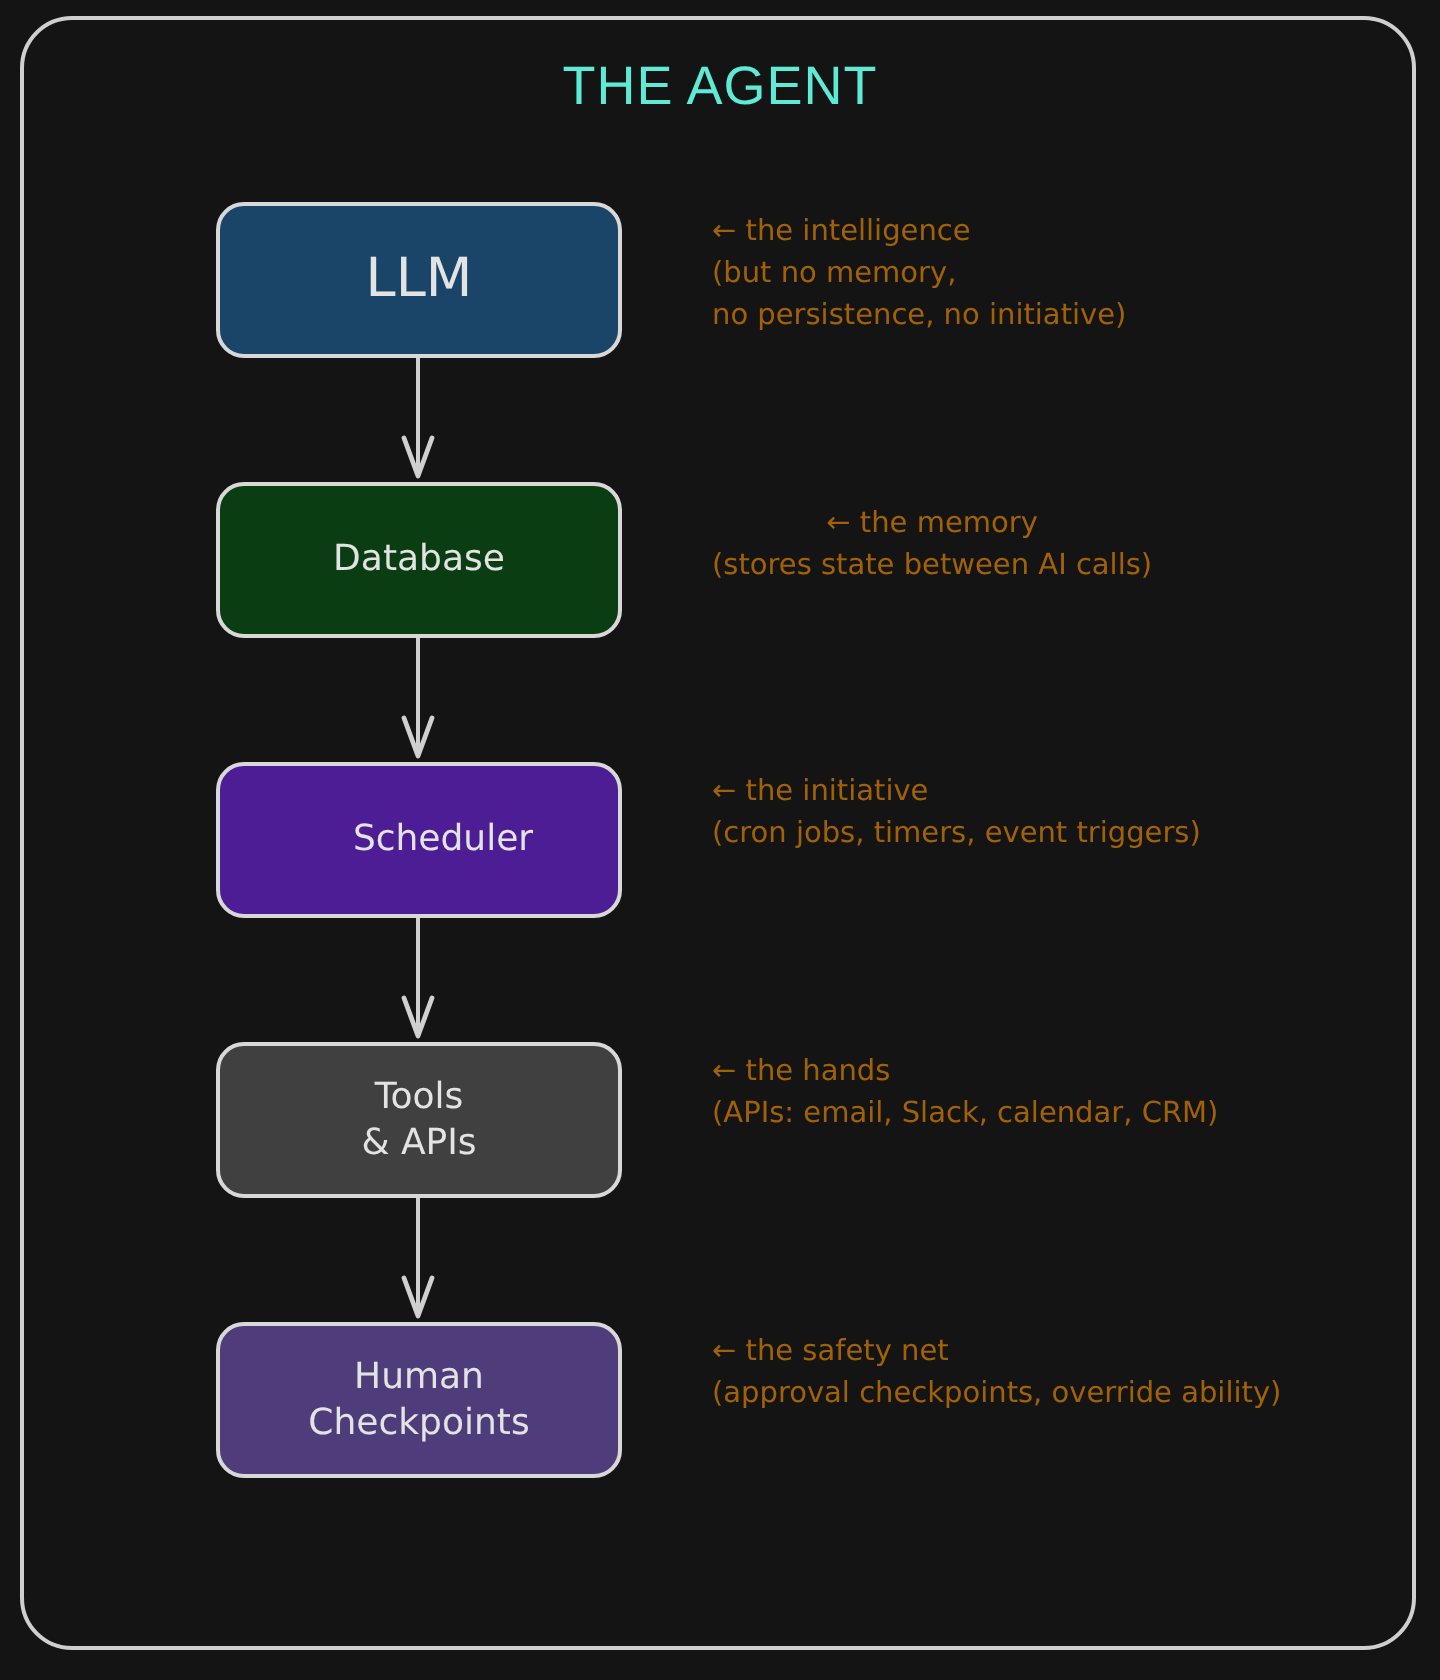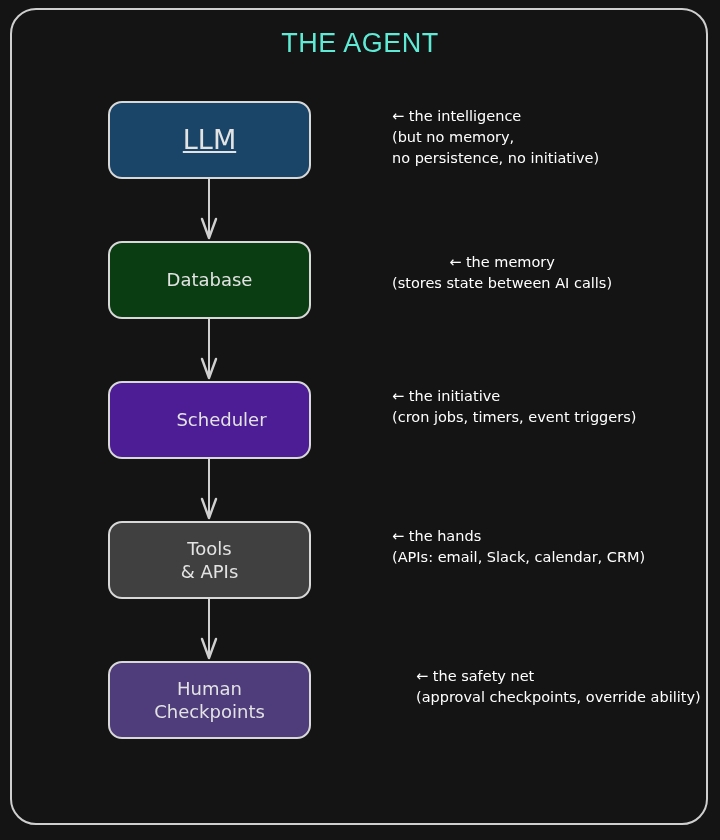--- a/index.html
+++ b/index.html
@@ -56,38 +56,37 @@
     align-items: center;
     justify-content: center;
     text-align: center;
     color: #e3e3e3;
     font-size: 18px;
     line-height: 1.28;
     font-family: "DejaVu Sans", sans-serif;
   }
   .node.big-label {
     font-size: 27px;
-    text-decoration: underline;
   }
   .node-label {
     white-space: pre-line;
     display: block;
   }
   
   .arrow {
     position: absolute;
     left: 194px;
     width: 30px;
     height: 62px;
   }
   
   .annotation {
     position: absolute;
-    left: 392px;
-    color: #ffffff;
+    left: 356px;
+    color: #a16207;
     font-size: 14.5px;
     line-height: 1.45;
     font-family: "DejaVu Sans", sans-serif;
     white-space: pre-line;
   }
 </style>
 </head>
 <body>
 
 <div id="canvas">
@@ -139,16 +138,16 @@
 
   <svg class="arrow" style="top:599px;" viewBox="0 0 30 62">
     <line x1="15" y1="0" x2="15" y2="58" stroke="#d0d0d0" stroke-width="2"></line>
     <polyline points="8,40 15,59 22,40" fill="none" stroke="#d0d0d0" stroke-width="2.4" stroke-linecap="round" stroke-linejoin="round"></polyline>
   </svg>
 
   <div class="node" style="top:661px;background:#4f3c7b;">
     <span class="node-label">Human
 Checkpoints</span>
   </div>
-  <div class="annotation" style="top:666px;margin-left:24px;">← the safety net
+  <div class="annotation" style="top:666px;">← the safety net
 (approval checkpoints, override ability)</div>
 
 </div>
 
 </body></html>

